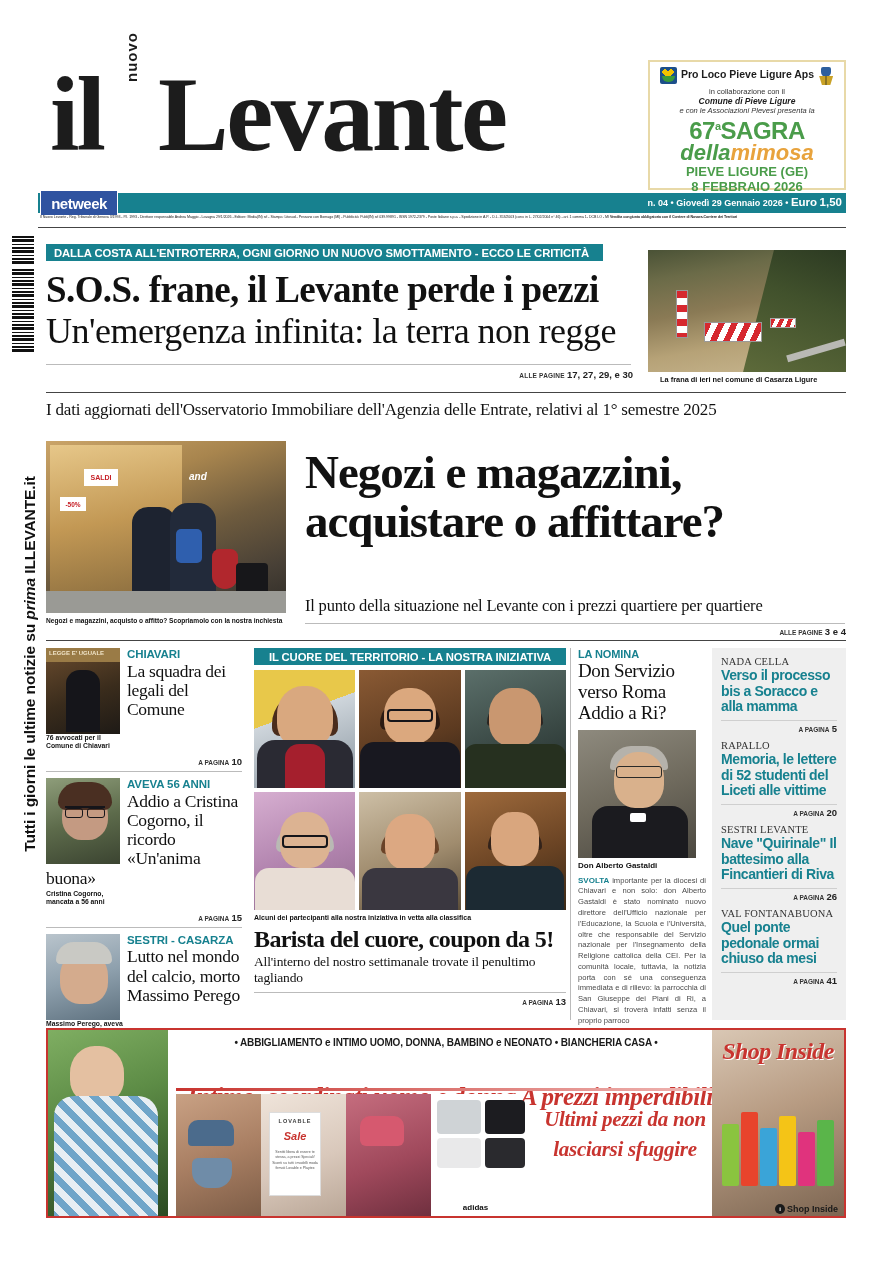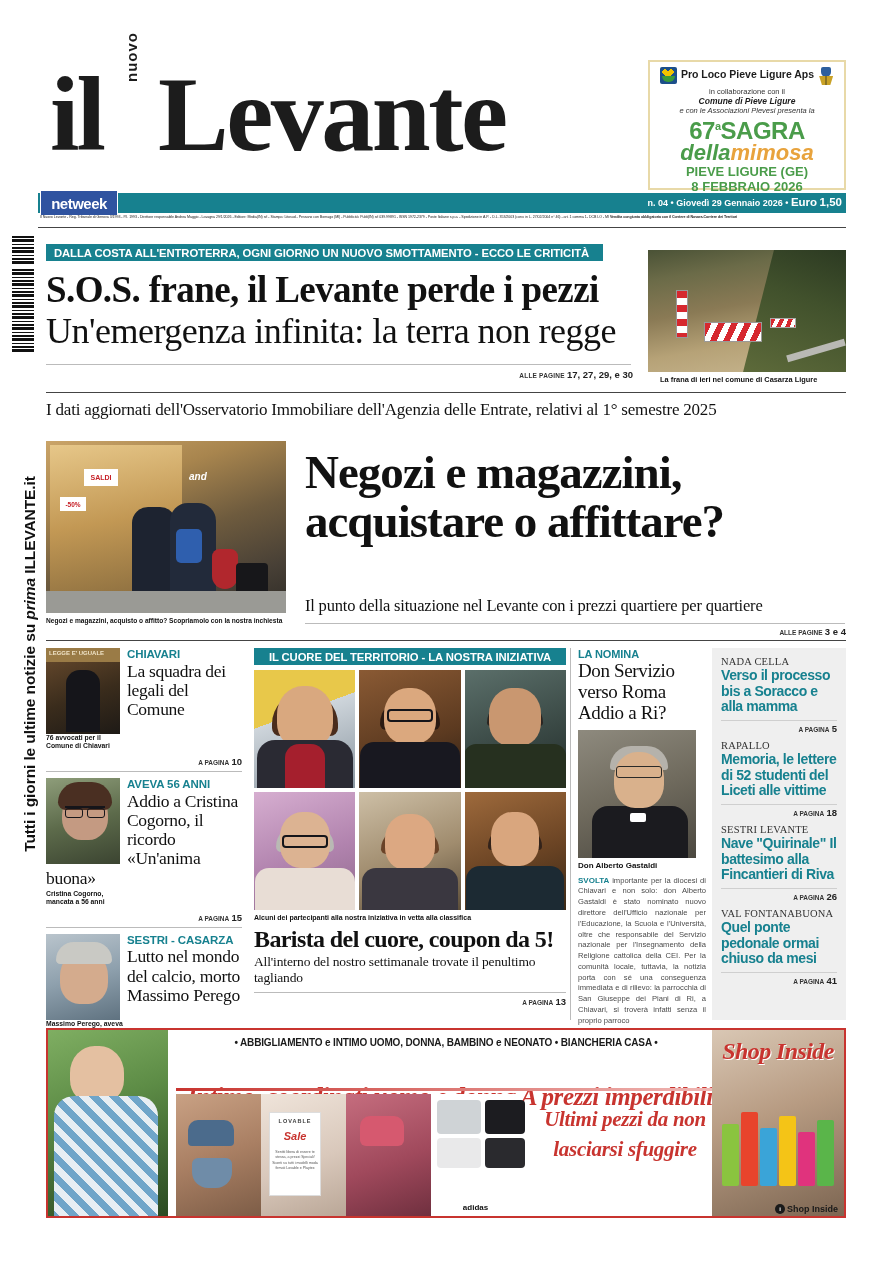--- a/index.html
+++ b/index.html
@@ -666,21 +666,21 @@
         <span class="lbl">A PAGINA</span>
         <span class="num">5</span>
       </div>
     </div>
     <div class="rb">
       <div class="rb-kick">RAPALLO</div>
       <div class="rb-head">Memoria, le lettere di 52 studenti del Liceti alle vittime</div>
       <div class="rb-rule"></div>
       <div class="rb-page">
         <span class="lbl">A PAGINA</span>
-        <span class="num">18</span>
+        <span class="num">20</span>
       </div>
     </div>
     <div class="rb">
       <div class="rb-kick">SESTRI LEVANTE</div>
       <div class="rb-head">Nave "Quirinale" Il battesimo alla Fincantieri di Riva</div>
       <div class="rb-rule"></div>
       <div class="rb-page">
         <span class="lbl">A PAGINA</span>
         <span class="num">26</span>
       </div>

